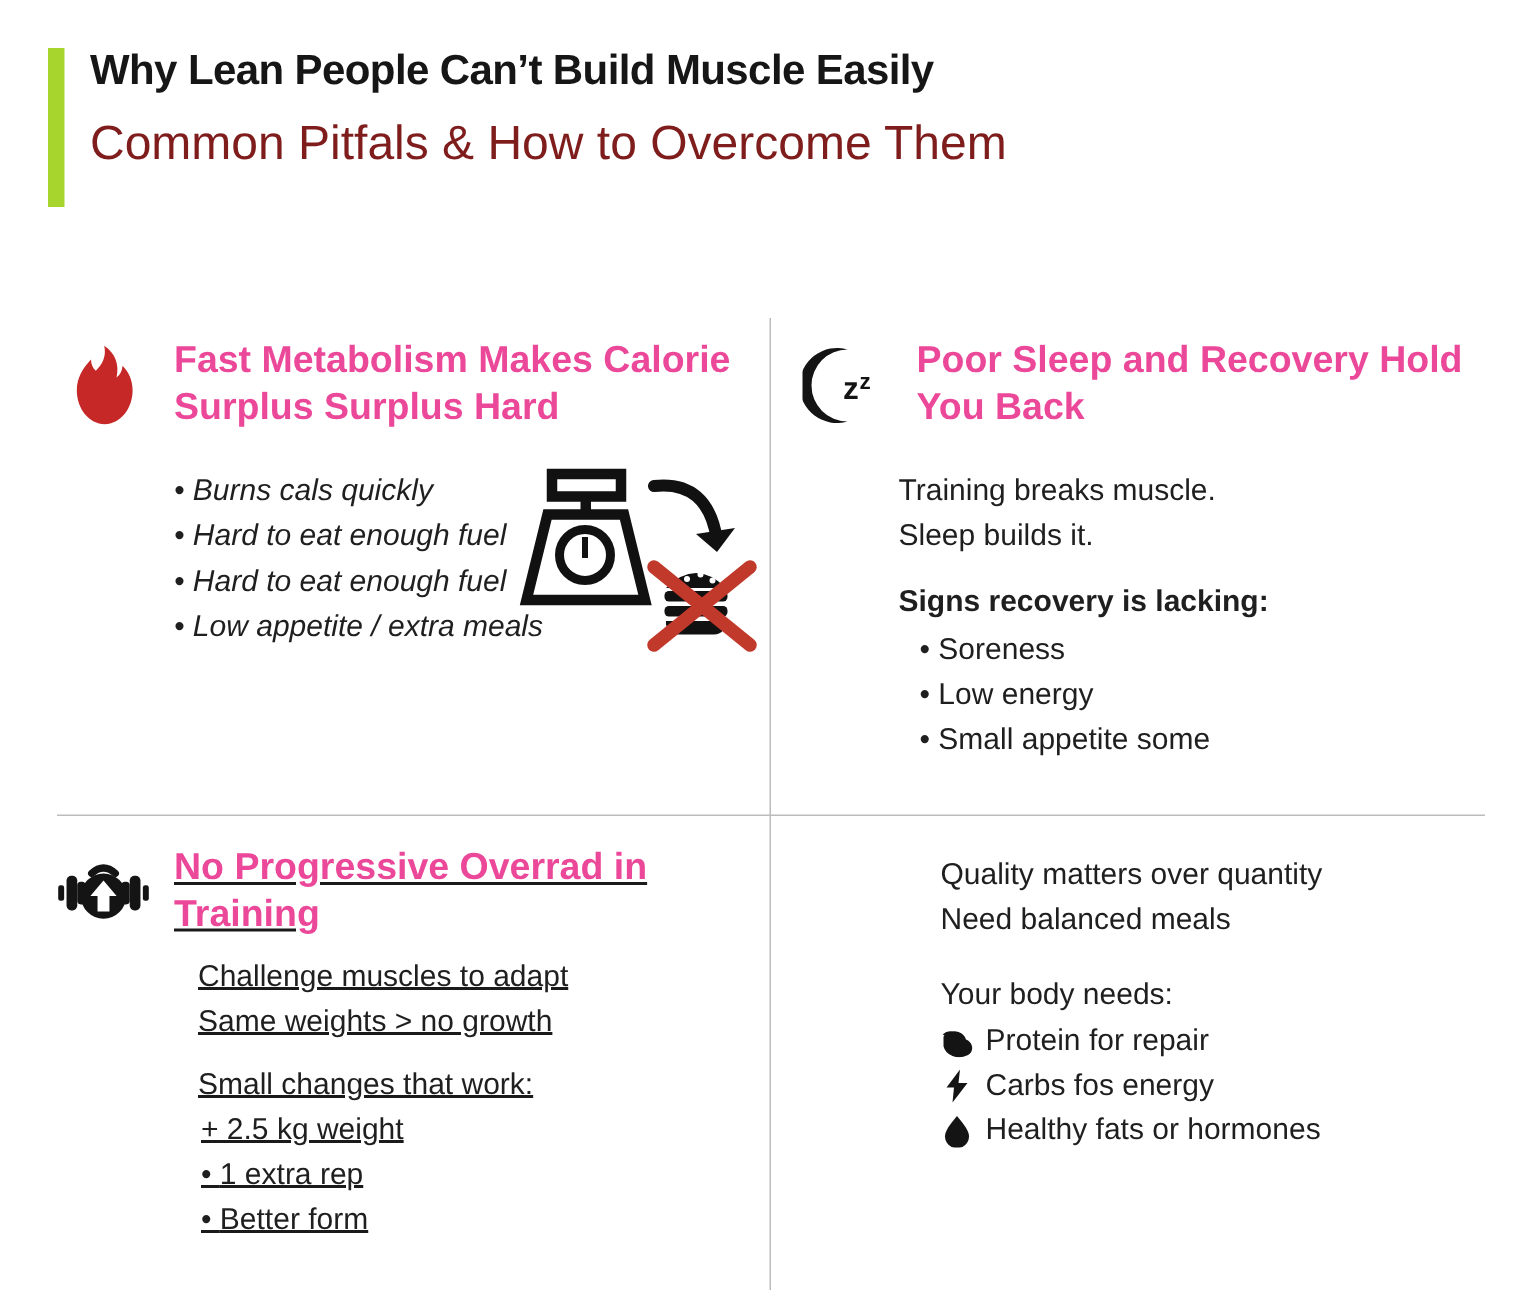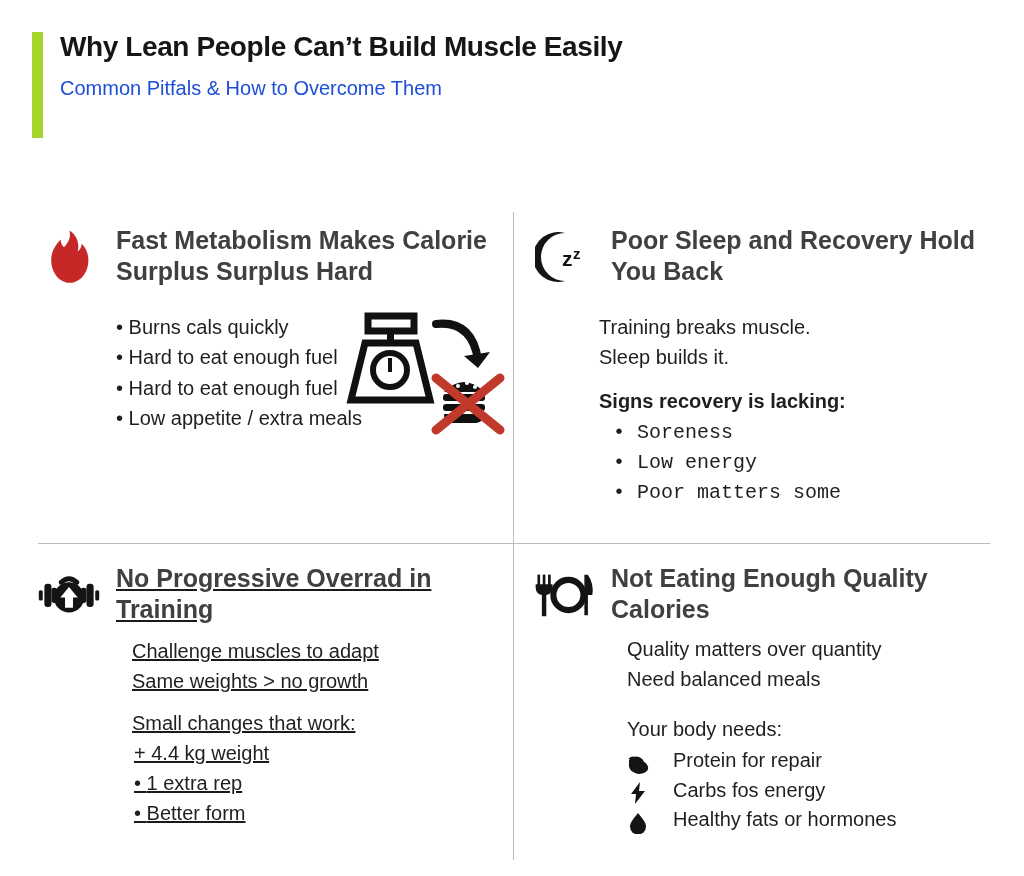--- a/index.html
+++ b/index.html
@@ -44,23 +44,23 @@
   .page-title {
     font-size: 28px;
     font-weight: bold;
     letter-spacing: -0.4px;
     line-height: 1.18;
     color: #161616;
     white-space: nowrap;
   }
   .page-subtitle {
     margin-top: 13px;
-    font-size: 20px;
+    font-size: 32px;
     font-weight: normal;
-    color: #1d4ed8;
+    color: #7f1d1d;
     line-height: 1.2;
   }
 
   
   .divider-h {
     position: absolute;
     left: 38px;
     top: 543px;
     width: 952px;
     height: 1px;
@@ -95,21 +95,21 @@
     height: 62px;
     display: flex;
     align-items: center;
     justify-content: center;
     margin-top: 4px;
   }
   .card-title {
     font-size: 25px;
     font-weight: bold;
     line-height: 1.22;
-    color: #404040;
+    color: #ec4899;
     padding-top: 3px;
   }
 
   .card-body {
     margin-top: 14px;
     font-size: 20px;
     line-height: 1.5;
     color: #1f1f1f;
   }
 
@@ -124,37 +124,37 @@
   }
   ul.bullets li {
     white-space: nowrap;
   }
   ul.bullets li::before {
     content: "• ";
   }
   .noprefix::before { content: "" !important; }
 
   
-  #q-metabolism .card-body { margin-left: 78px; margin-top: 24px; }
+  #q-metabolism .card-body { margin-left: 78px; margin-top: 24px; font-style: italic; }
   #q-metabolism ul.bullets li { line-height: 1.52; }
 
   #q-sleep .card-body { margin-left: 66px; margin-top: 24px; }
-  #q-sleep ul.bullets { margin-left: 14px; font-family: Liberation Mono, monospace; }
+  #q-sleep ul.bullets { margin-left: 14px; }
 
   #q-overload .card-body { margin-left: 94px; margin-top: 10px; }
   #q-overload .group-gap { margin-top: 12px; }
   #q-overload ul.bullets { margin-left: 2px; }
 
   #q-calories .card-body { margin-left: 94px; margin-top: 8px; }
   #q-calories .lead-in { margin-top: 20px; }
   ul.icon-list { list-style: none; }
   ul.icon-list li {
     display: flex;
-    align-items: flex-end;
-    gap: 24px;
+    align-items: center;
+    gap: 8px;
     white-space: nowrap;
     line-height: 1.48;
   }
   ul.icon-list li .mini-icon {
     flex: 0 0 auto;
     width: 22px;
     height: 24px;
     display: flex;
     align-items: center;
     justify-content: center;
@@ -248,21 +248,21 @@
     <h3 class="card-title">Poor Sleep and Recovery Hold You Back</h3>
   </div>
 
   <div class="card-body">
     <div class="plain-line">Training breaks muscle.</div>
     <div class="plain-line">Sleep builds it.</div>
     <div class="lead-in">Signs recovery is lacking:</div>
     <ul class="bullets">
       <li>Soreness</li>
       <li>Low energy</li>
-      <li>Poor matters  some</li>
+      <li>Small appetite  some</li>
     </ul>
   </div>
 </section>
 
 <section class="quadrant" id="q-overload">
   <div class="card-head">
     <div class="card-icon">
       <svg width="78" height="56" viewBox="0 0 78 56" aria-hidden="true">
 
         <rect x="1" y="22" width="5" height="13" rx="2" fill="#141414"></rect>
@@ -281,46 +281,28 @@
       </svg>
     </div>
     <h3 class="card-title">No Progressive Overrad in Training</h3>
   </div>
 
   <div class="card-body">
     <div class="plain-line">Challenge muscles to adapt</div>
     <div class="plain-line">Same weights &gt; no growth</div>
     <div class="plain-line group-gap">Small changes that work:</div>
     <ul class="bullets">
-      <li class="noprefix">+ 4.4 kg weight</li>
+      <li class="noprefix">+ 2.5 kg weight</li>
       <li>1 extra rep</li>
       <li>Better form</li>
     </ul>
   </div>
 </section>
 
 <section class="quadrant" id="q-calories">
-  <div class="card-head">
-    <div class="card-icon">
-      <svg width="70" height="52" viewBox="0 0 70 52" aria-hidden="true">
-
-        <g fill="#141414">
-          <rect x="5" y="3" width="3" height="13"></rect>
-          <rect x="11" y="3" width="3" height="13"></rect>
-          <rect x="17" y="3" width="3" height="13"></rect>
-          <path d="M3 14 h19 v4 a9 9 0 0 1 -7 8 v24 h-5 V26 a9 9 0 0 1 -7 -8 z"></path>
-        </g>
-
-        <circle cx="40" cy="26" r="17" fill="none" stroke="#141414" stroke-width="7"></circle>
-
-        <path d="M62 3 q7 10 5 23 h-5 v23 h-4 V3 z" fill="#141414"></path>
-      </svg>
-    </div>
-    <h3 class="card-title">Not Eating Enough Quality Calories</h3>
-  </div>
 
   <div class="card-body">
     <div class="plain-line">Quality matters over quantity</div>
     <div class="plain-line">Need balanced meals</div>
     <div class="plain-line lead-in" style="font-weight:normal">Your body needs:</div>
 
     <ul class="icon-list">
       <li>
         <span class="mini-icon">
           <svg width="22" height="20" viewBox="0 0 22 20" aria-hidden="true">

